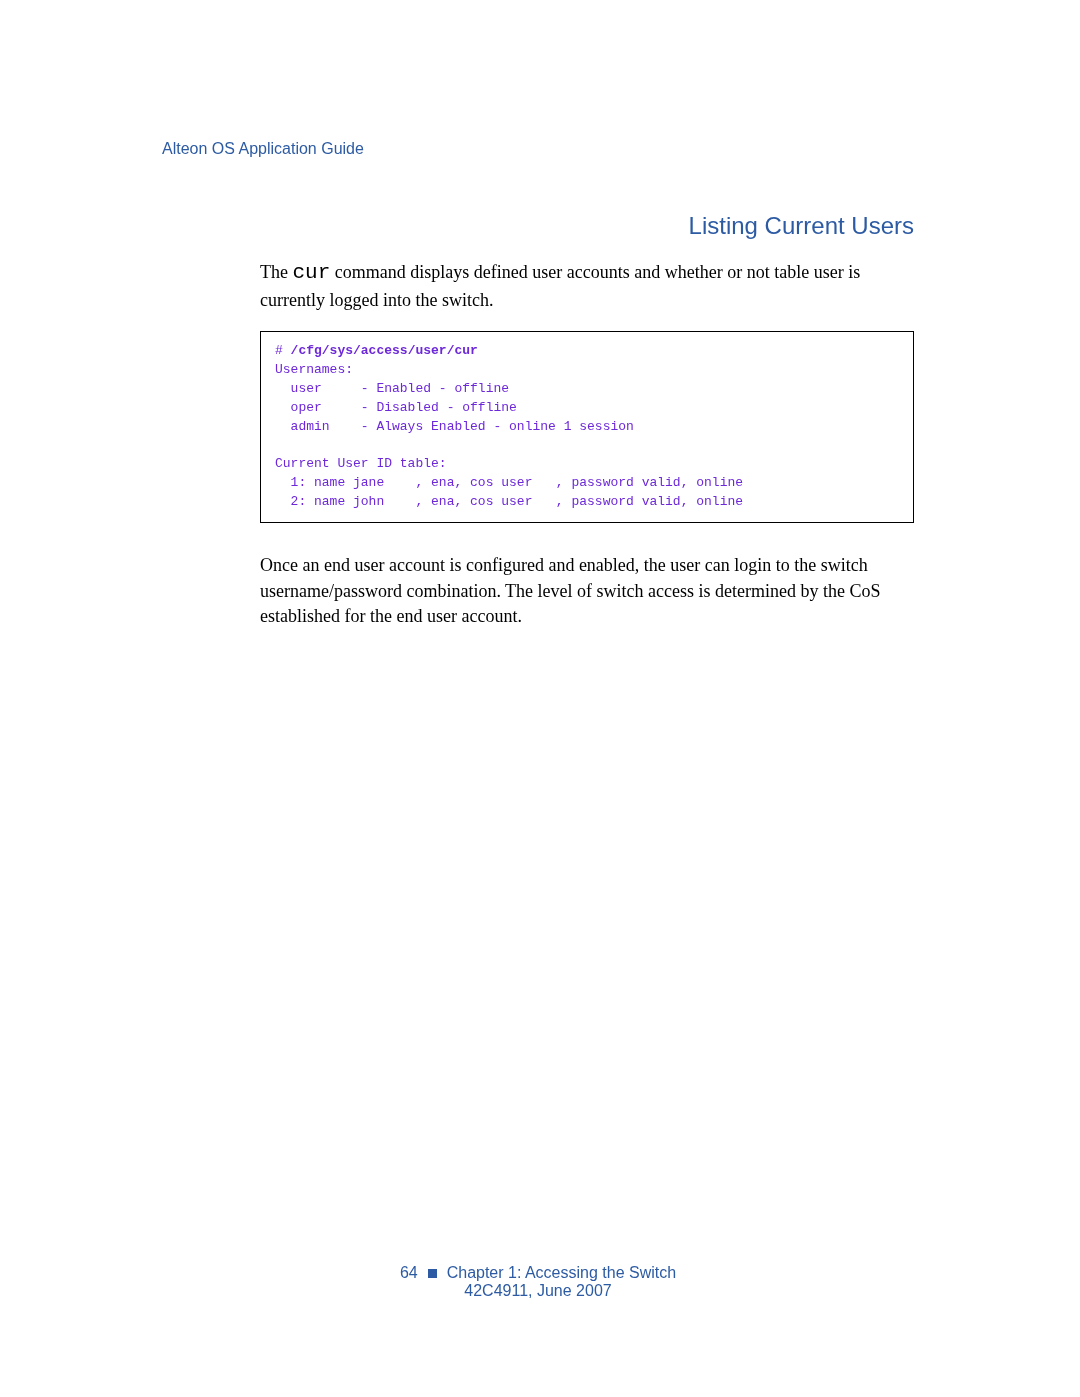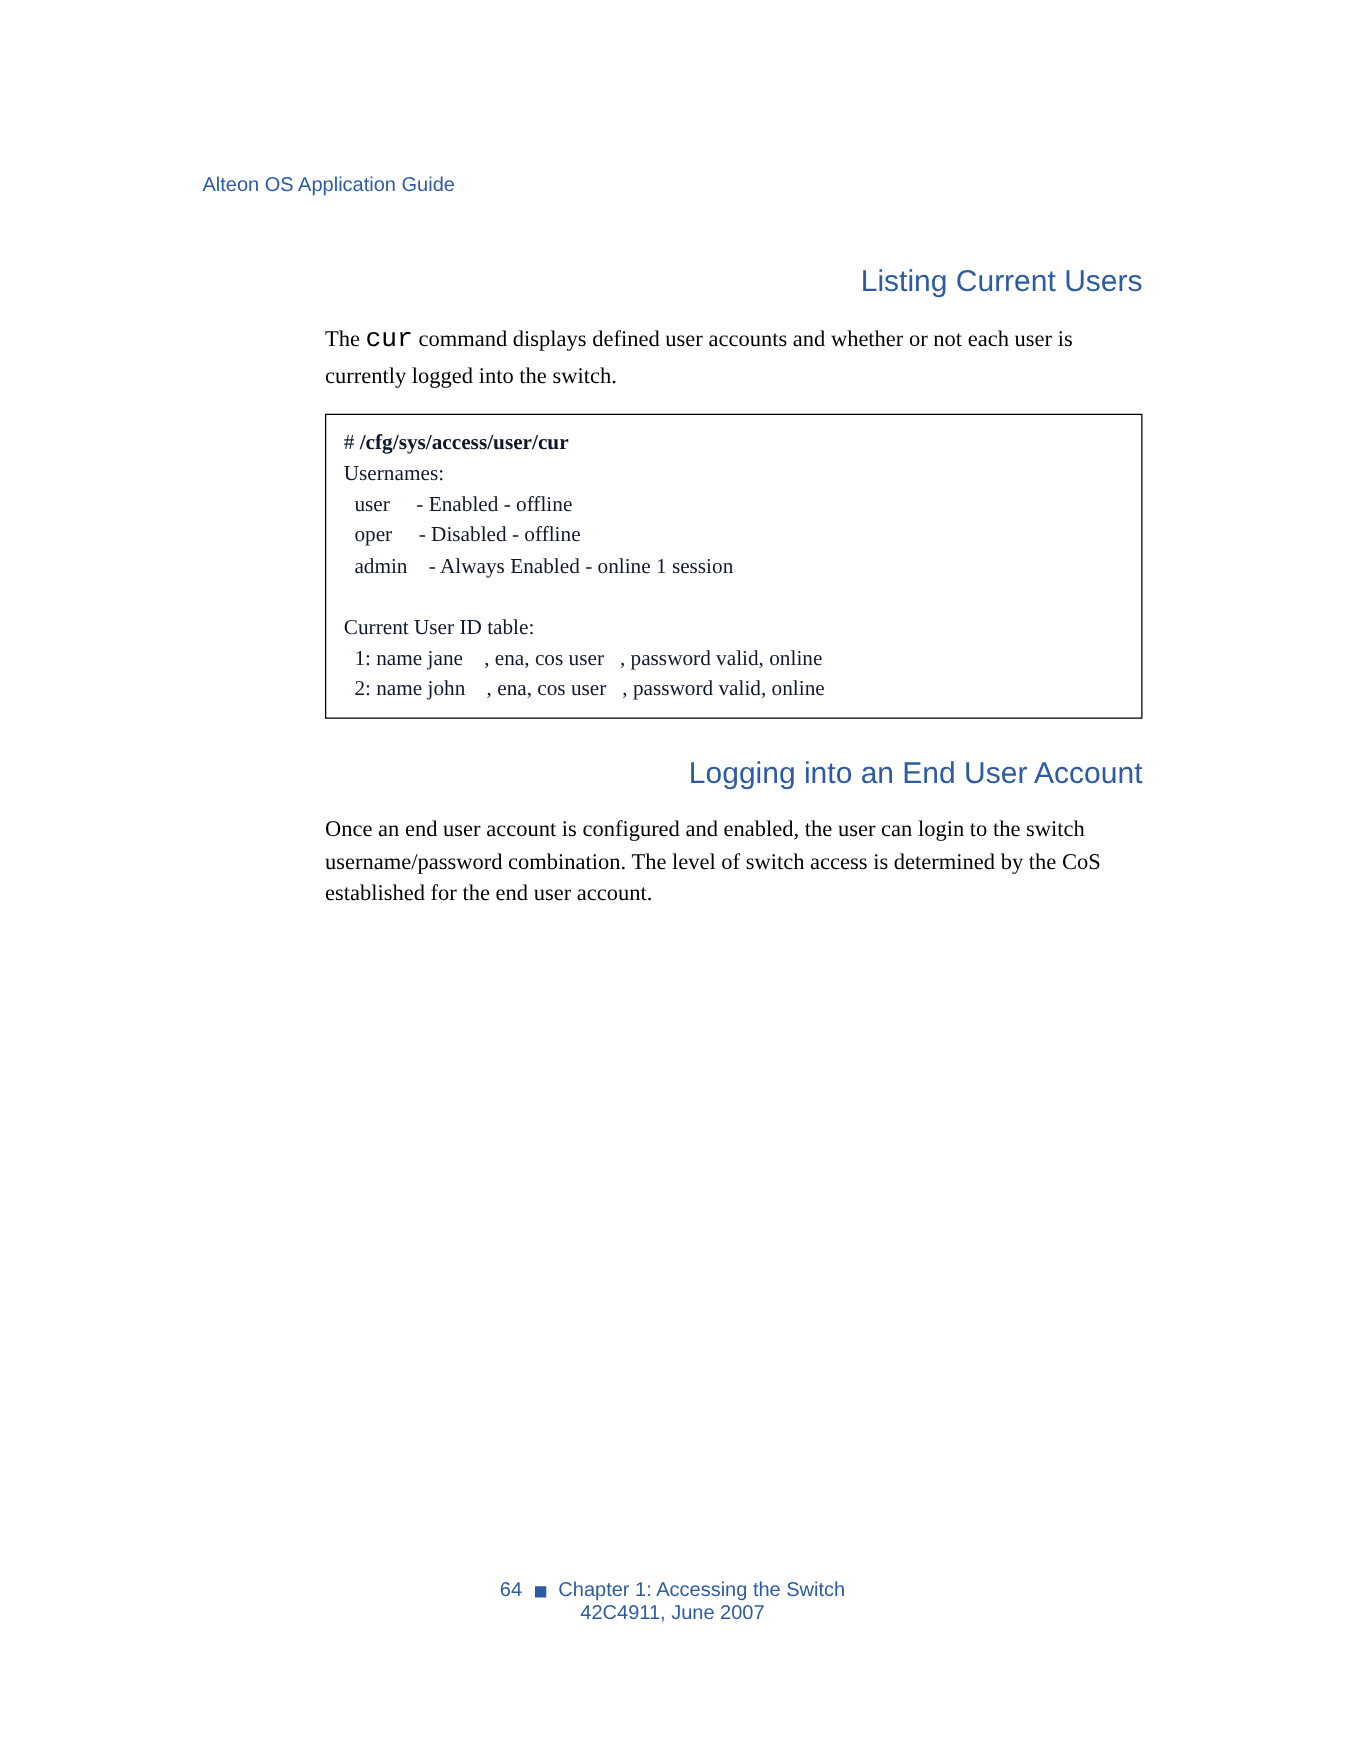--- a/index.html
+++ b/index.html
@@ -47,25 +47,25 @@
       margin-bottom: 18px;
     }
     .body-text .mono {
       font-family: 'Courier New', monospace;
       font-size: 21px;
     }
     .code-block {
       margin-left: 98px;
       border: 1.5px solid #000000;
       padding: 10px 14px;
-      font-family: Liberation Serif, serif;
-      font-size: 17px;
+      font-family: Liberation Mono, monospace;
+      font-size: 13px;
       line-height: 1.45;
       white-space: pre;
-      color: #0f172a;
+      color: #6d28d9;
       margin-bottom: 30px;
     }
     .code-block .bold {
       font-weight: bold;
     }
     .footer {
       position: absolute;
       bottom: 97px;
       left: 162px;
       right: 162px;
@@ -92,34 +92,33 @@
 </head>
 <body>
 
 <div class="page">
 
   <div class="header-title">Alteon OS Application Guide</div>
 
   <div class="section-heading">Listing Current Users</div>
 
   <div class="body-text">
-    <span>The </span><span class="mono">cur</span><span> command displays defined user accounts and whether or not each user is currently logged into the switch.</span>
+    <span>The </span><span class="mono">cur</span><span> command displays defined user accounts and whether or not table user is currently logged into the switch.</span>
   </div>
 
   <div class="code-block"><span># </span><span class="bold">/cfg/sys/access/user/cur</span><span>
 Usernames:
   user     - Enabled - offline
   oper     - Disabled - offline
   admin    - Always Enabled - online 1 session
 
 Current User ID table:
   1: name jane    , ena, cos user   , password valid, online
   2: name john    , ena, cos user   , password valid, online</span></div>
 
-  <div class="section-heading">Logging into an End User Account</div>
 
   <div class="body-text">Once an end user account is configured and enabled, the user can login to the switch username/password combination. The level of switch access is determined by the CoS established for the end user account.</div>
 
   <div class="footer">
     <div class="footer-left">
       <span>64</span>
       <span class="footer-square"></span>
       <span>Chapter 1:  Accessing the Switch</span>
     </div>
     <div>42C4911, June 2007</div>

